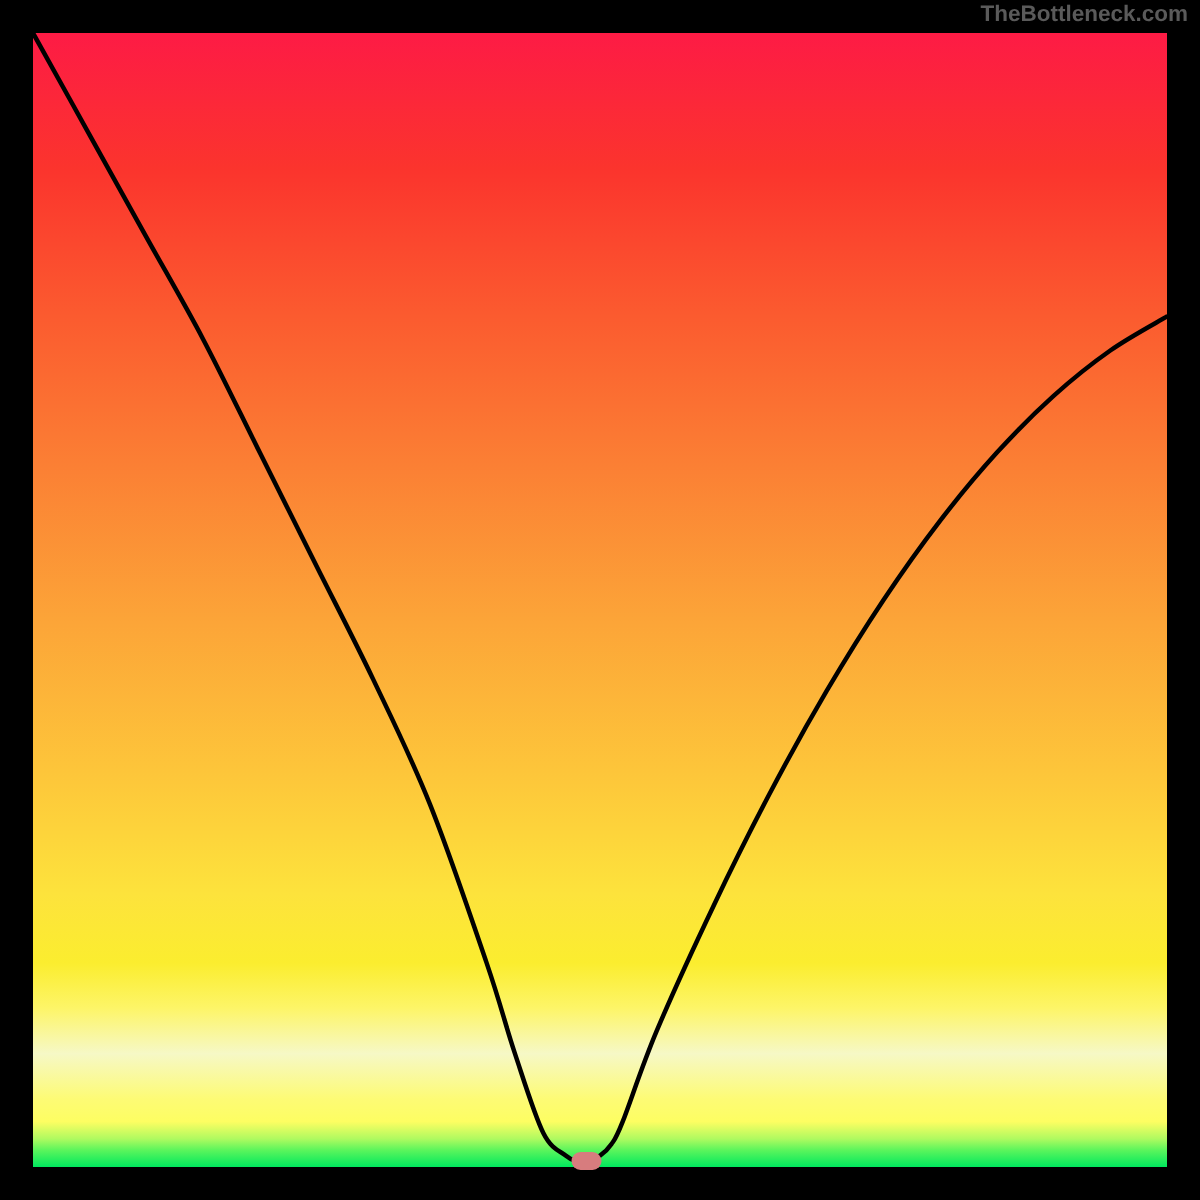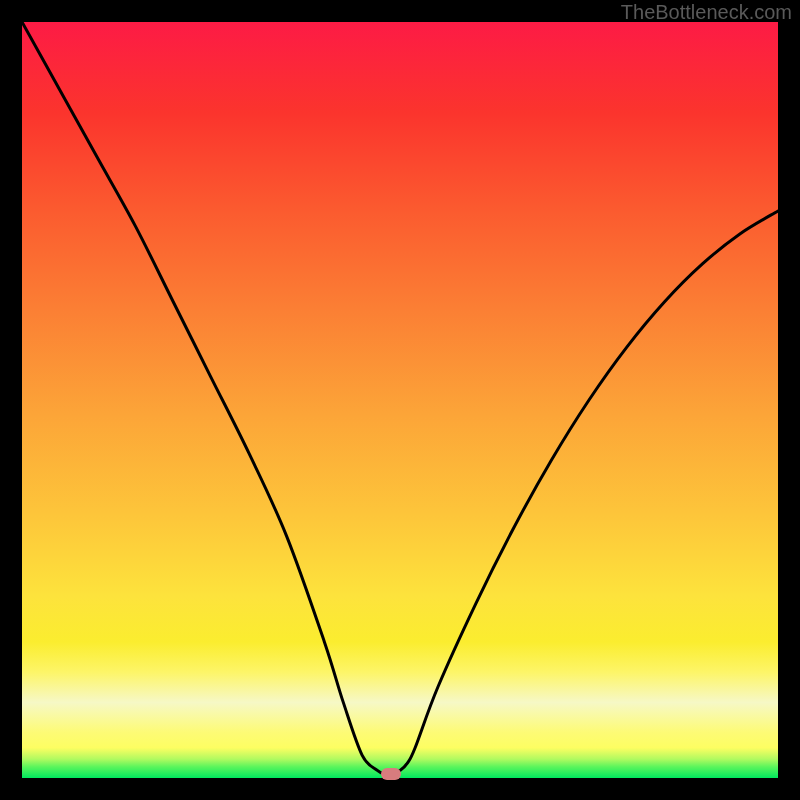--- a/index.html
+++ b/index.html
@@ -33,22 +33,22 @@
       #fb5b2f 75%,
       #fb342d 88%,
       #fd1b45 100%
     );
   }
   .watermark {
     position: absolute;
     top: 1px;
     right: 8px;
     font-family: Arial, Helvetica, sans-serif;
-    font-size: 20px;
-    font-weight: 400;
+    font-size: 15px;
+    font-weight: 700;
     color: #5a5a5a;
     letter-spacing: 0px;
   }
   svg.curve {
     position: absolute;
     inset: 0;
     width: 100%;
     height: 100%;
   }
   .marker {

